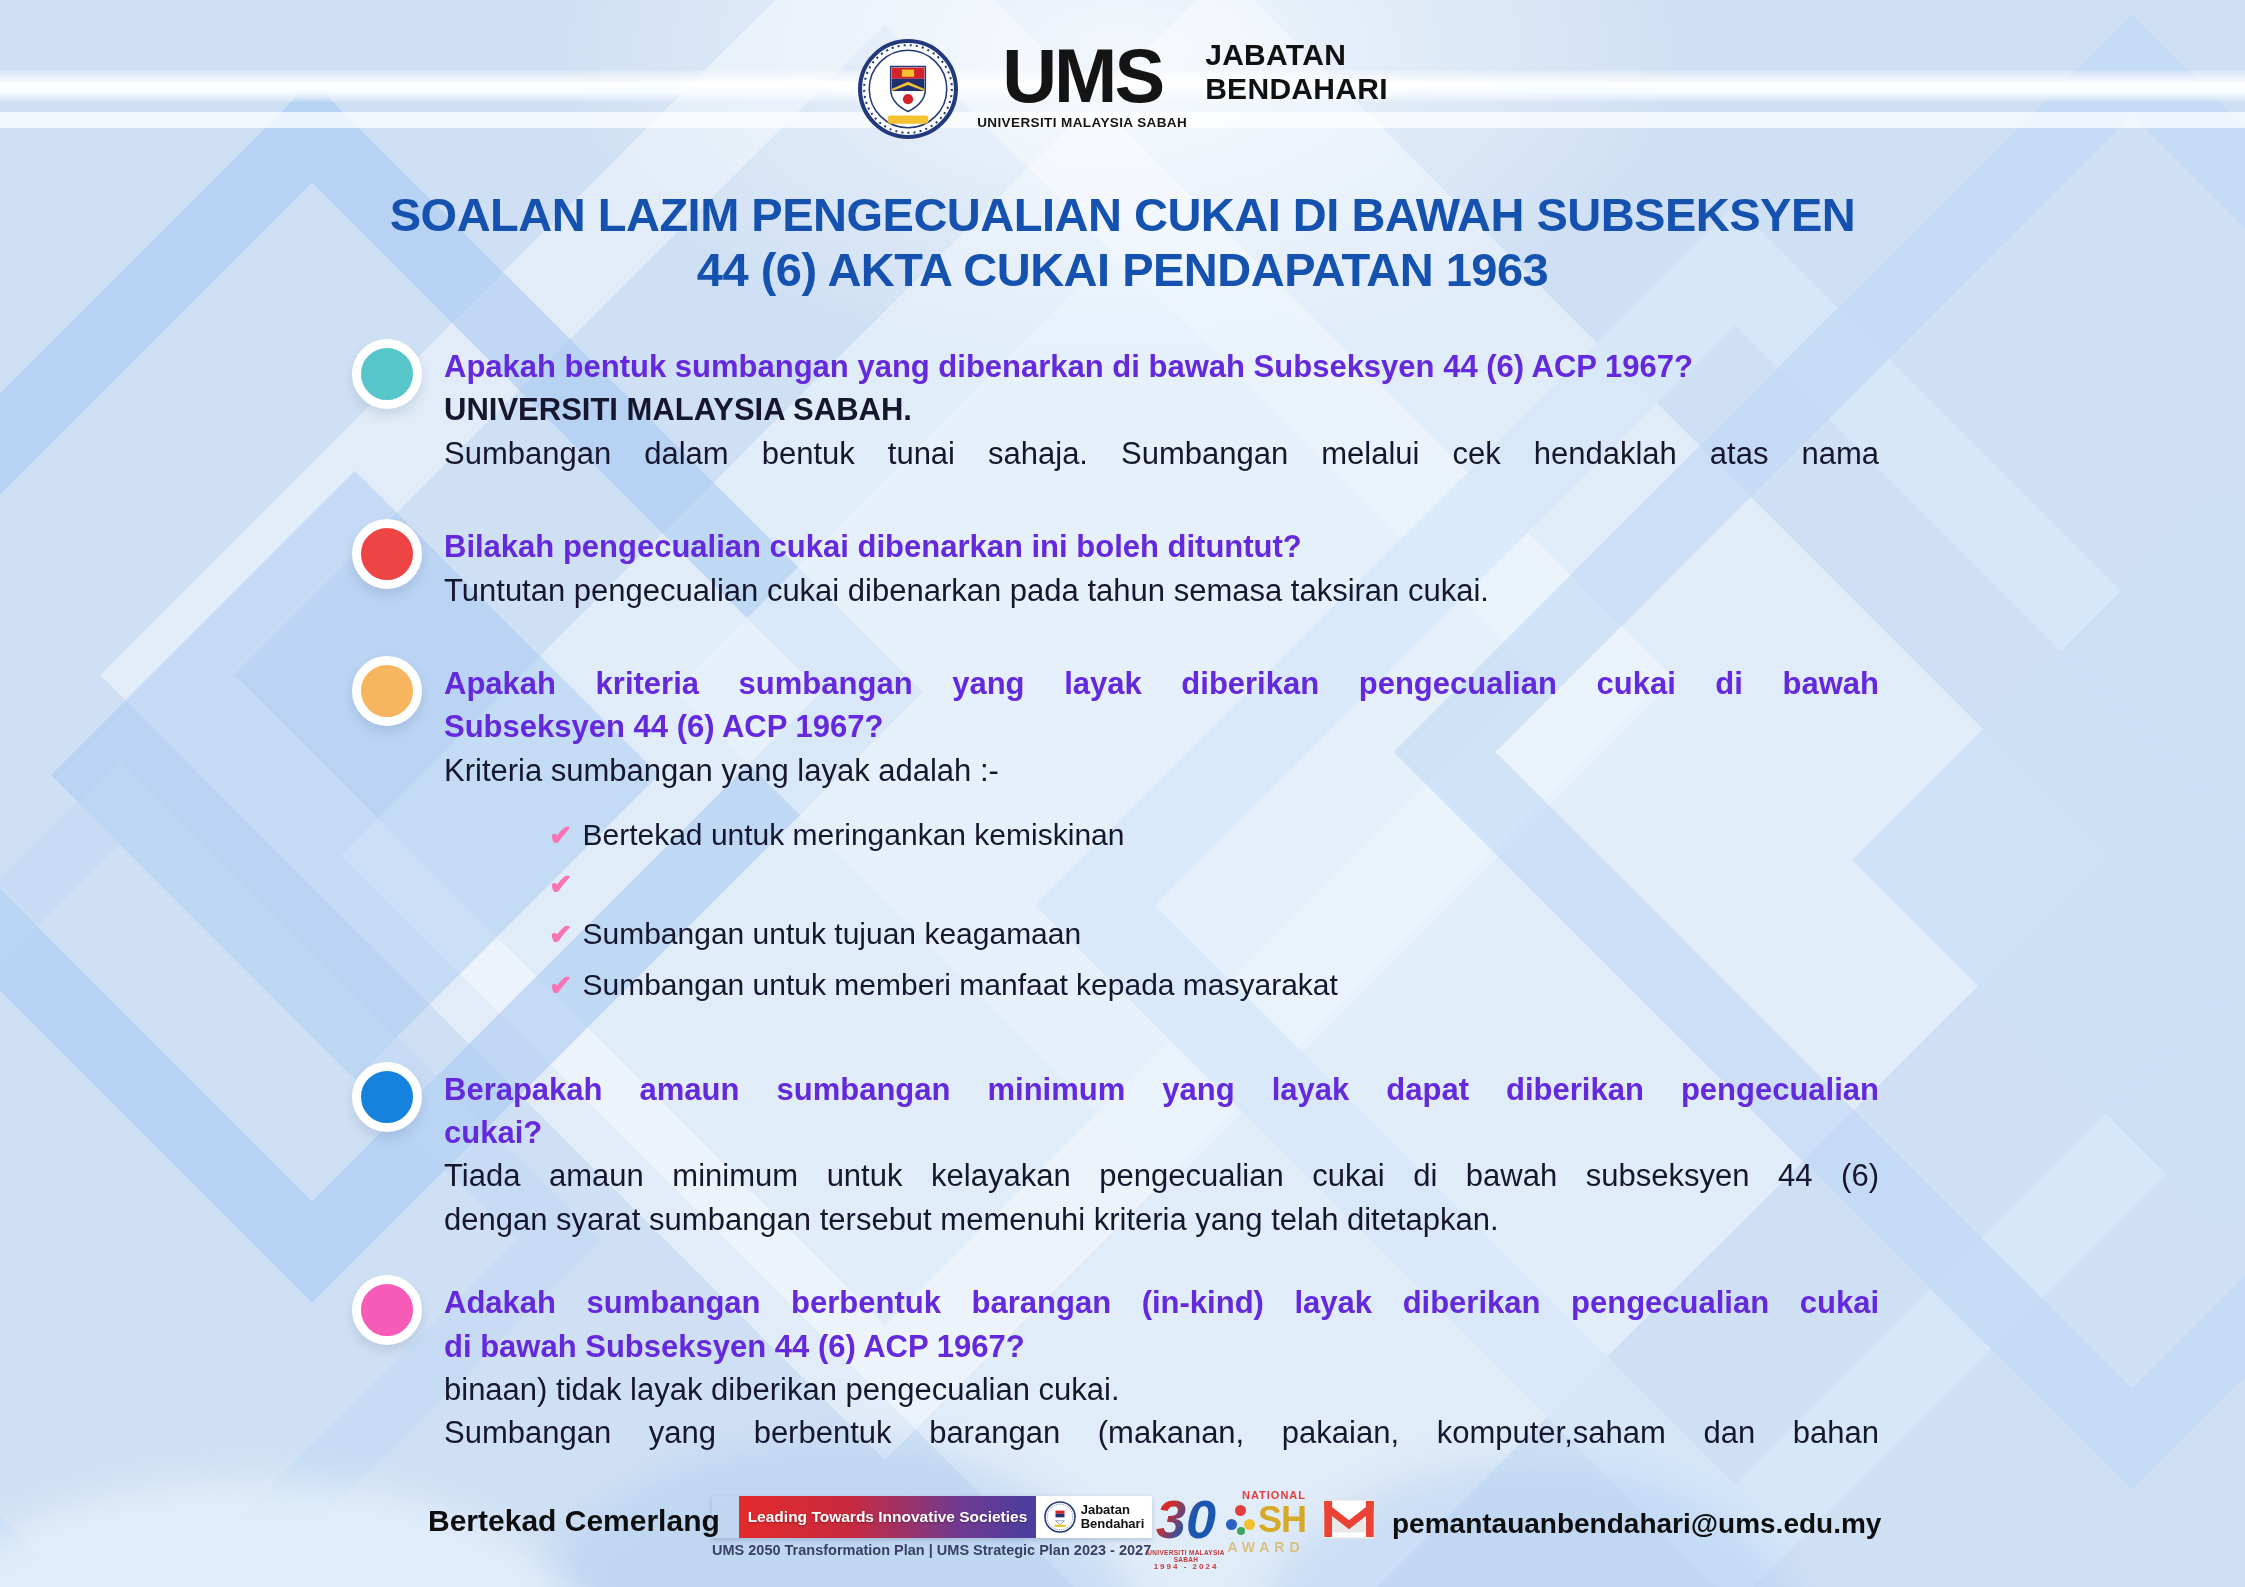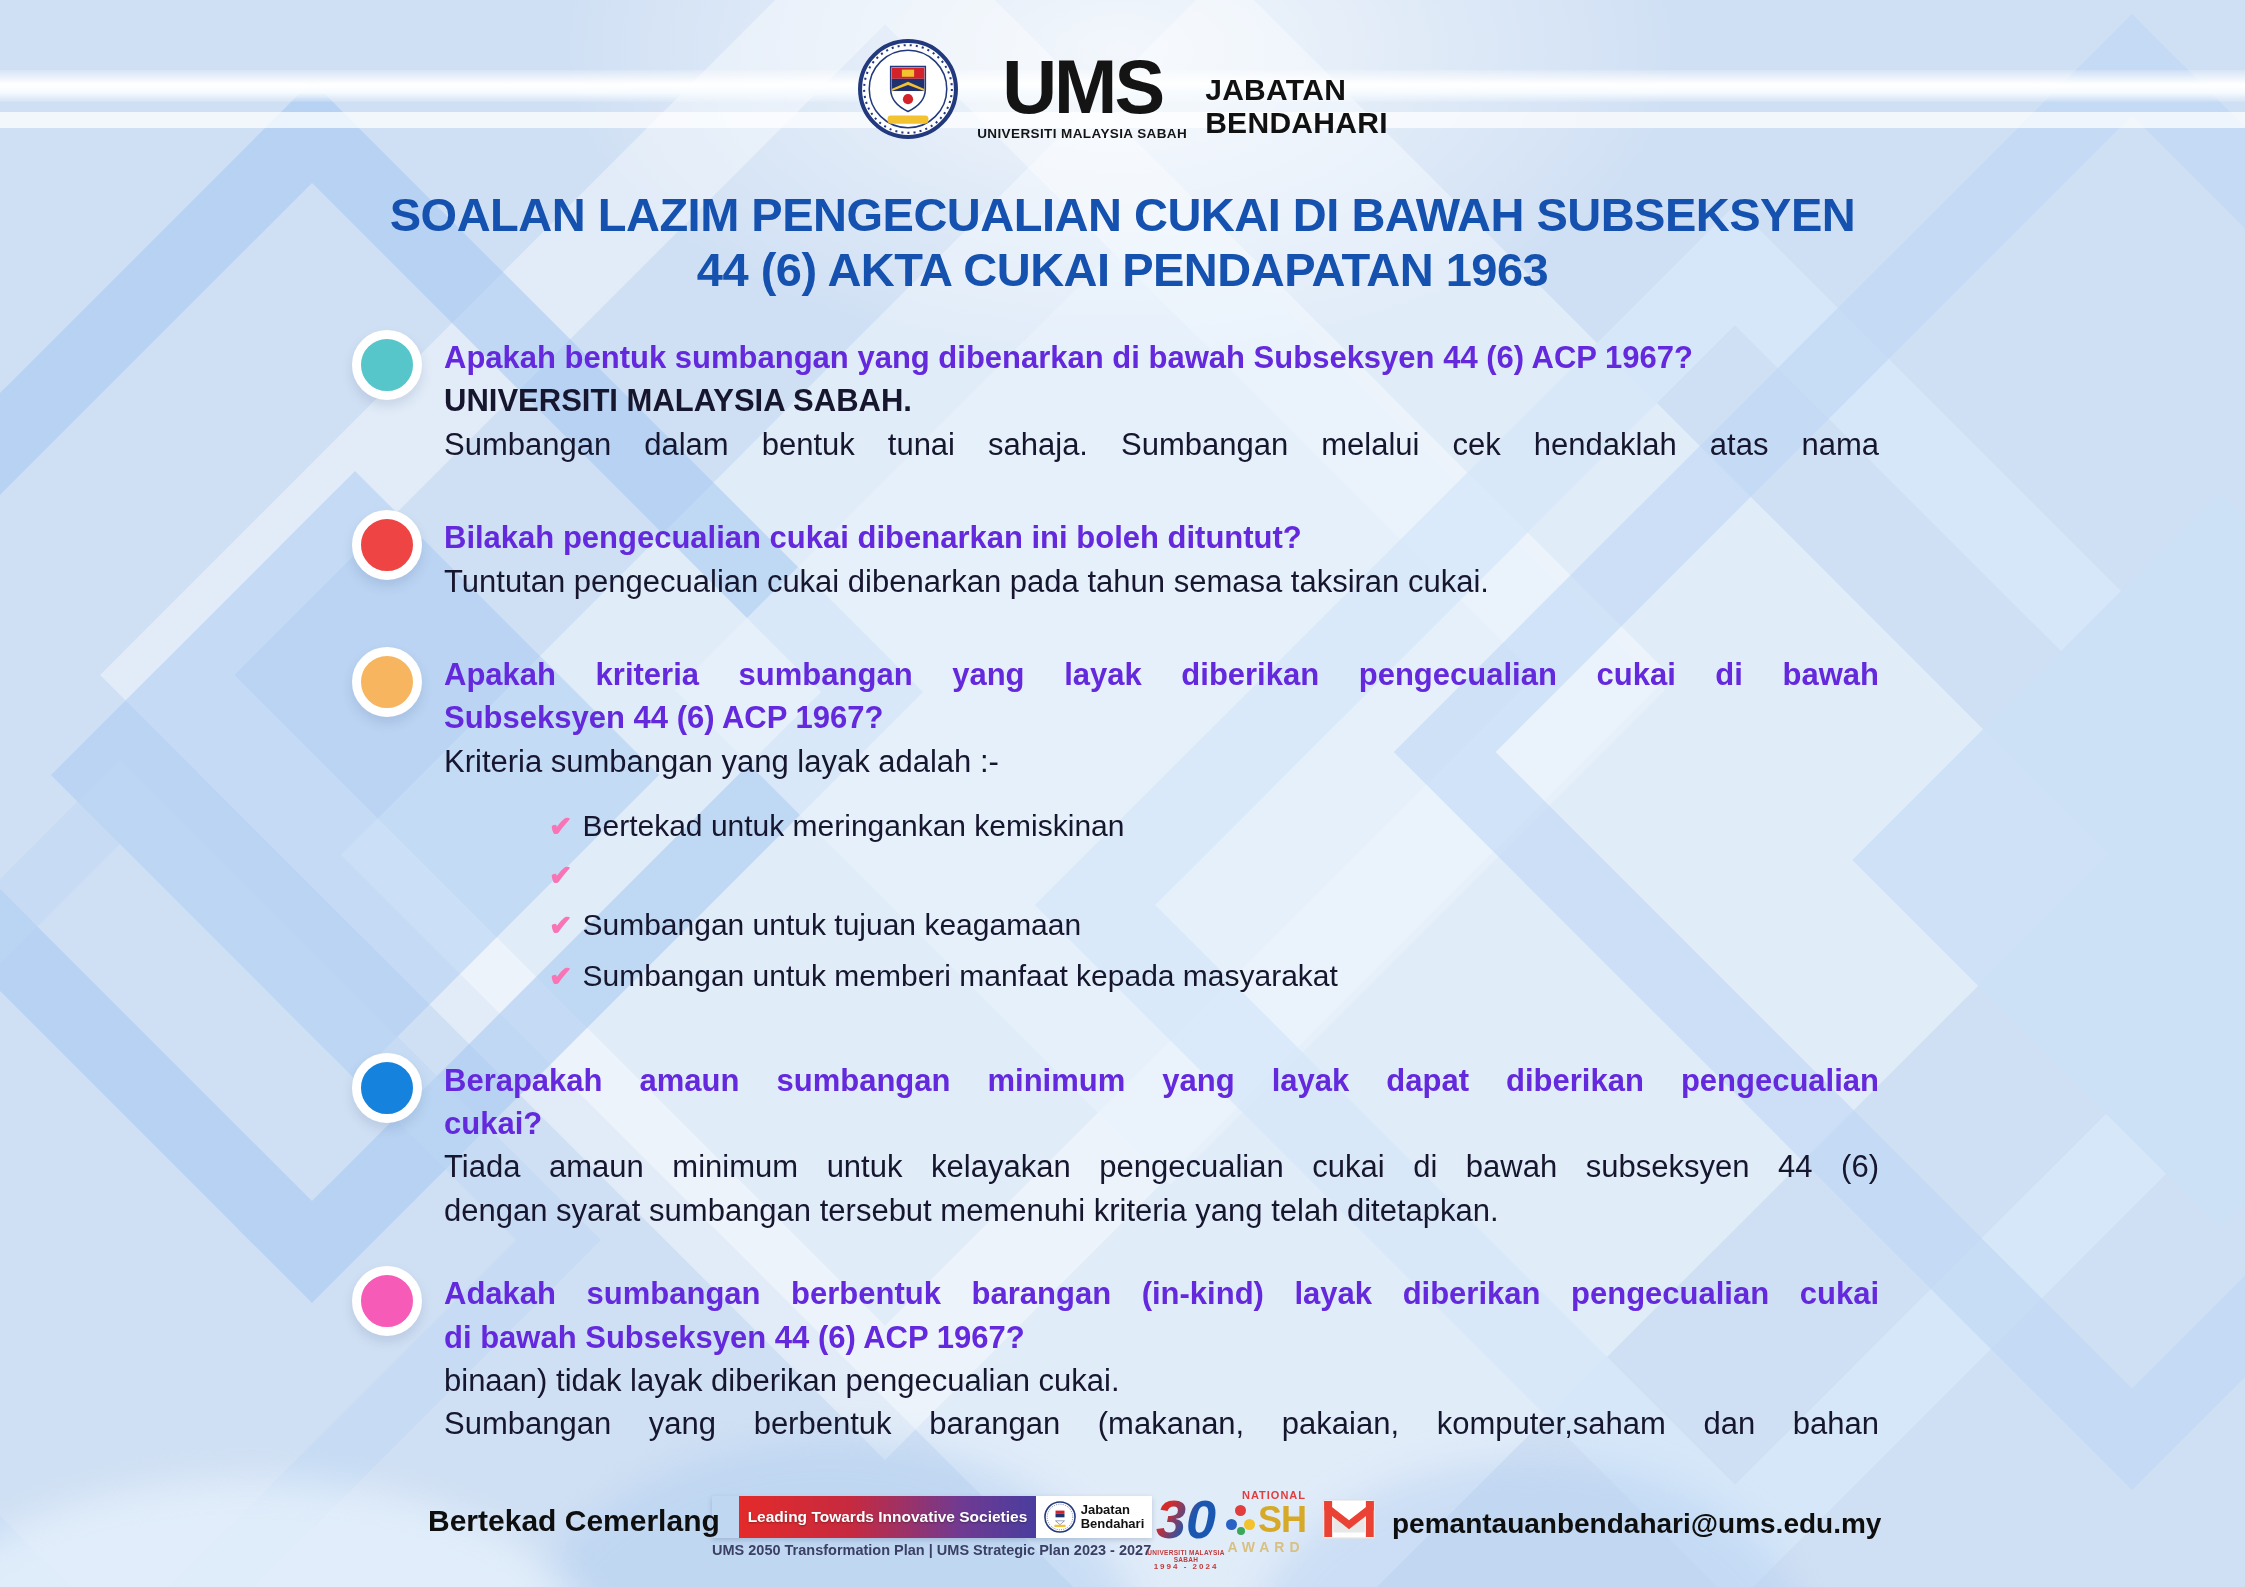--- a/index.html
+++ b/index.html
@@ -24,34 +24,34 @@
     background:radial-gradient(closest-side,rgba(255,255,255,.75),rgba(255,255,255,0));}
   .band1{position:absolute;left:0;top:70px;width:100%;height:32px;
     background:linear-gradient(to bottom,rgba(255,255,255,.15),#ffffff 45%,#f6fbff 70%,rgba(255,255,255,.1));}
   .band2{position:absolute;left:0;top:112px;width:100%;height:16px;background:rgba(255,255,255,.72);}
   .arc{position:absolute;border-radius:50%;filter:blur(18px);}
   .a1{left:520px;top:1440px;width:620px;height:420px;background:rgba(173,203,240,.45);}
   .a2{left:1250px;top:1460px;width:560px;height:380px;background:rgba(173,203,240,.4);}
   .a3{left:-100px;top:1480px;width:700px;height:360px;background:rgba(229,240,251,.8);}
 
   
-  .hdr{position:absolute;left:0;top:38px;width:100%;display:flex;justify-content:center;align-items:flex-end;gap:18px;}
+  .hdr{position:absolute;left:0;top:38px;width:100%;display:flex;justify-content:center;align-items:flex-start;gap:18px;}
   .crest{width:102px;height:102px;}
   .brand-block{display:flex;flex-direction:column;align-items:center;line-height:1;}
   .brand{font-size:76px;font-weight:700;letter-spacing:-3px;color:#141414;}
   .brand-sub{font-size:13.5px;font-weight:700;letter-spacing:.4px;color:#141414;margin-top:2px;}
   .dept{font-size:30px;font-weight:800;color:#111;line-height:1.12;letter-spacing:.3px;}
 
   
   .title{position:absolute;left:0;top:188px;width:100%;text-align:center;
     color:#1551ae;font-weight:800;font-size:47px;line-height:1.16;letter-spacing:-.5px;}
 
   
   .faq{position:absolute;left:352px;top:336px;width:1527px;}
-  .item{display:flex;gap:22px;margin-bottom:50px;}
+  .item{display:flex;gap:22px;margin-bottom:50px;margin-top:9px;}
   .bullet{flex:none;width:52px;height:52px;border-radius:50%;border:9px solid #ffffff;
     box-shadow:0 6px 12px rgba(40,70,120,.14);margin-top:-6px;background:#ccc;}
   .txt{flex:1;min-width:0;}
   .q{font-size:31px;font-weight:700;color:#6429dd;line-height:1.4;}
   .a{font-size:31px;color:#16162e;line-height:1.4;}
   .jl{text-align:justify;text-align-last:justify;}
   .ab{font-weight:700;}
   .checklist{margin:24px 0 0 105px;}
   .chk-row{display:flex;align-items:baseline;gap:10px;margin-bottom:14px;}
   .chk-ic{color:#f874b4;font-size:28px;font-weight:700;flex:none;}

